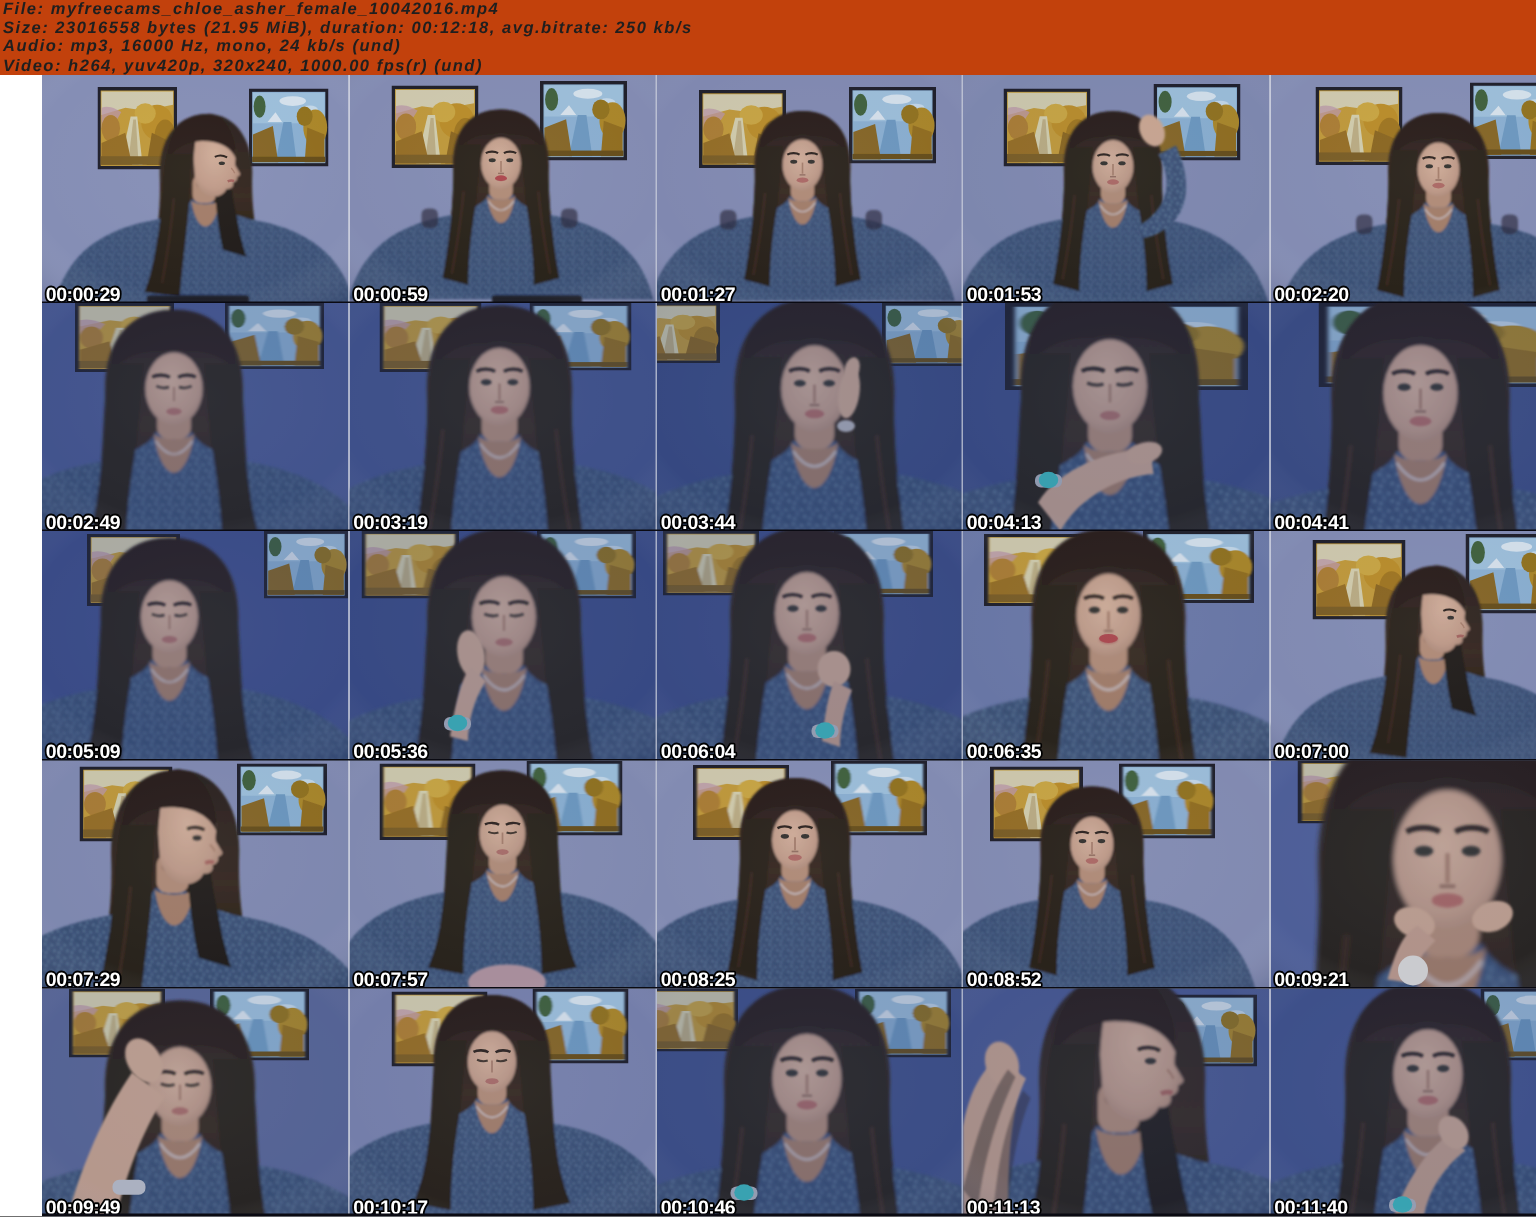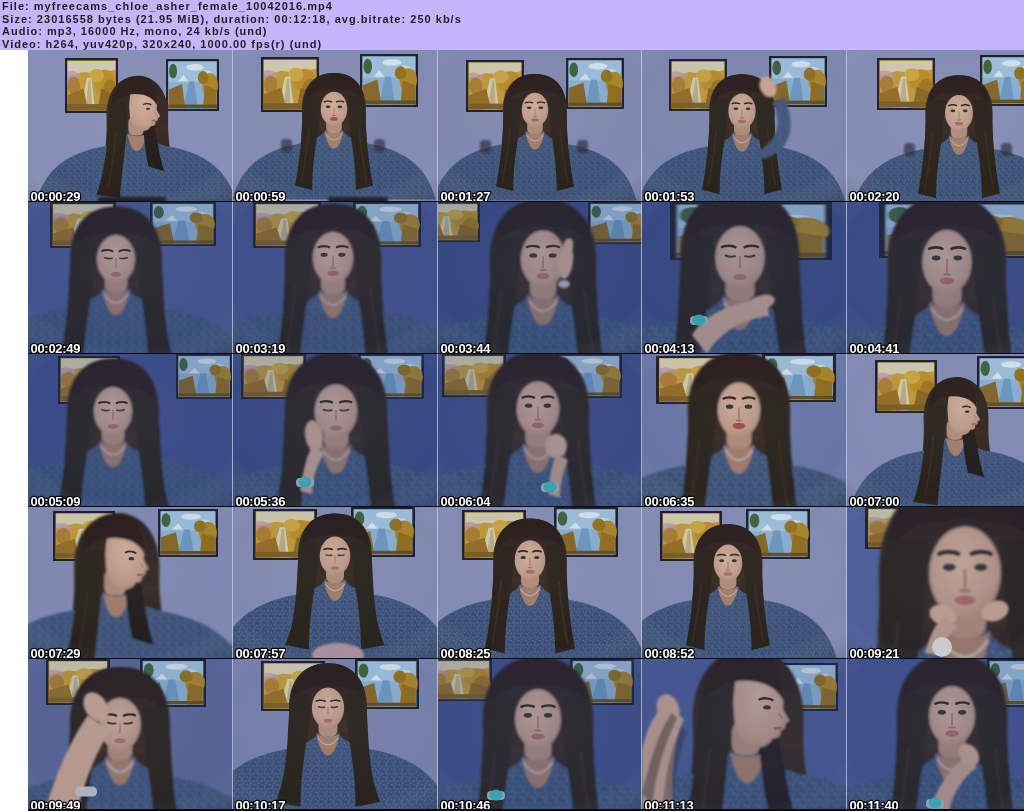--- a/index.html
+++ b/index.html
@@ -1,18 +1,18 @@
 <!DOCTYPE html>
 <html><head><meta charset="utf-8">
 <style>
 html,body { margin:0; padding:0; background:#000; }
 #page { position:relative; width:1024px; height:811px; background:#fff; overflow:hidden; }
-#hdr { position:absolute; left:0; top:0; width:1024px; height:50px; background:#c4b5fd;
+#hdr { position:absolute; left:0; top:0; width:1024px; height:50px; background:#c2410c;
   font-family:"Liberation Sans", sans-serif; font-weight:bold; font-size:11px;
-  letter-spacing:1.02px; color:#1f1f1f; line-height:12.7px; padding-left:2px; box-sizing:border-box; }
+  letter-spacing:1.02px; color:#1f1f1f; line-height:12.7px; padding-left:2px; box-sizing:border-box;font-style:italic; }
 #grid { position:absolute; left:0; top:50px; width:1024px; height:761px;margin-left:28px; }
 </style></head>
 <body>
 <div id="page">
 <div id="hdr">File: myfreecams_chloe_asher_female_10042016.mp4<br>Size: 23016558 bytes (21.95 MiB), duration: 00:12:18, avg.bitrate: 250 kb/s<br>Audio: mp3, 16000 Hz, mono, 24 kb/s (und)<br>Video: h264, yuv420p, 320x240, 1000.00 fps(r) (und)</div>
 <div id="grid">
 <svg width="1024" height="761" viewBox="0 0 1024 761">
 <defs>
 <pattern id="marl" width="8" height="8" patternUnits="userSpaceOnUse">
   <rect width="8" height="8" fill="#3f5478"></rect>

